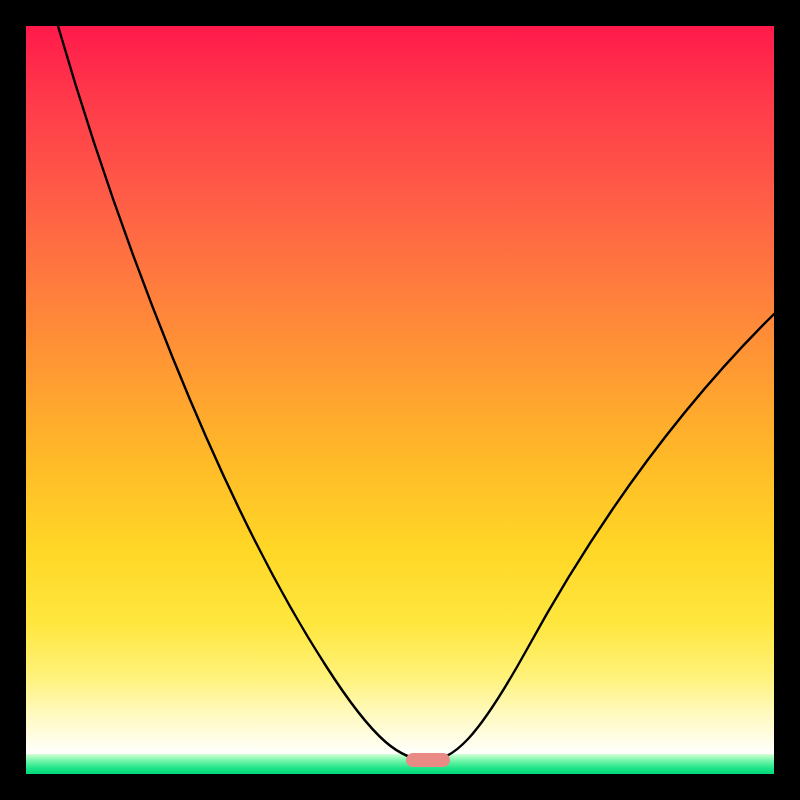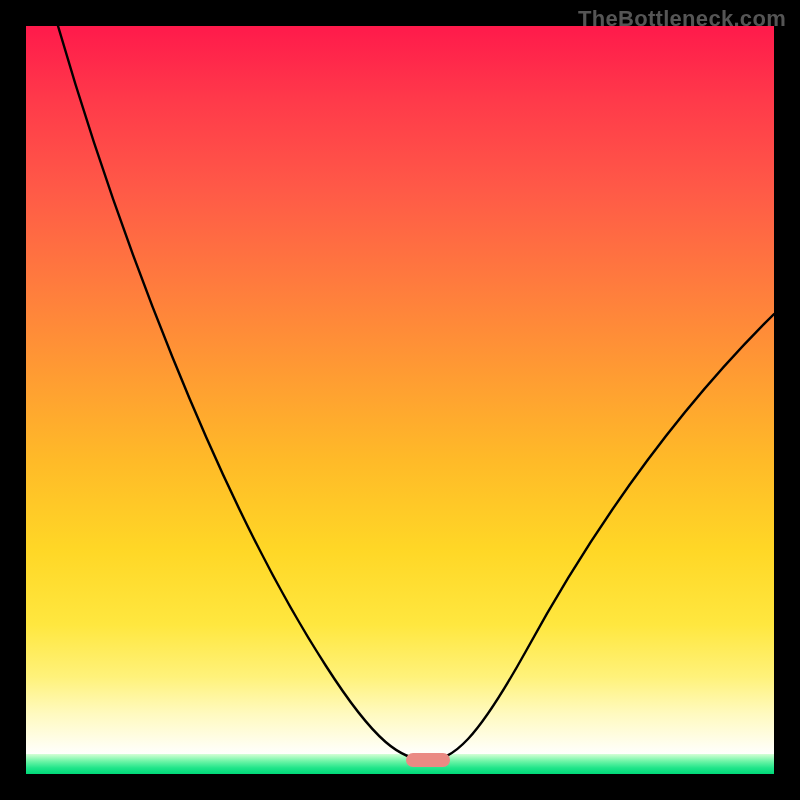--- a/index.html
+++ b/index.html
@@ -81,21 +81,20 @@
     height: 14px;
     background: #ea8a84;
     border-radius: 8px;
   }
 </style>
 </head>
 <body>
 
 <div class="frame">
 
-  <div class="attribution">TheBottleneck.com</div>
 
   <div class="plot">
     <div class="gradient"></div>
     <div class="green-band"></div>
 
     <svg class="curve" viewBox="0 0 748 748" preserveAspectRatio="none">
 
       <path d="M 32 0
                C 90 200, 190 470, 300 640
                C 350 718, 375 733, 402 735

